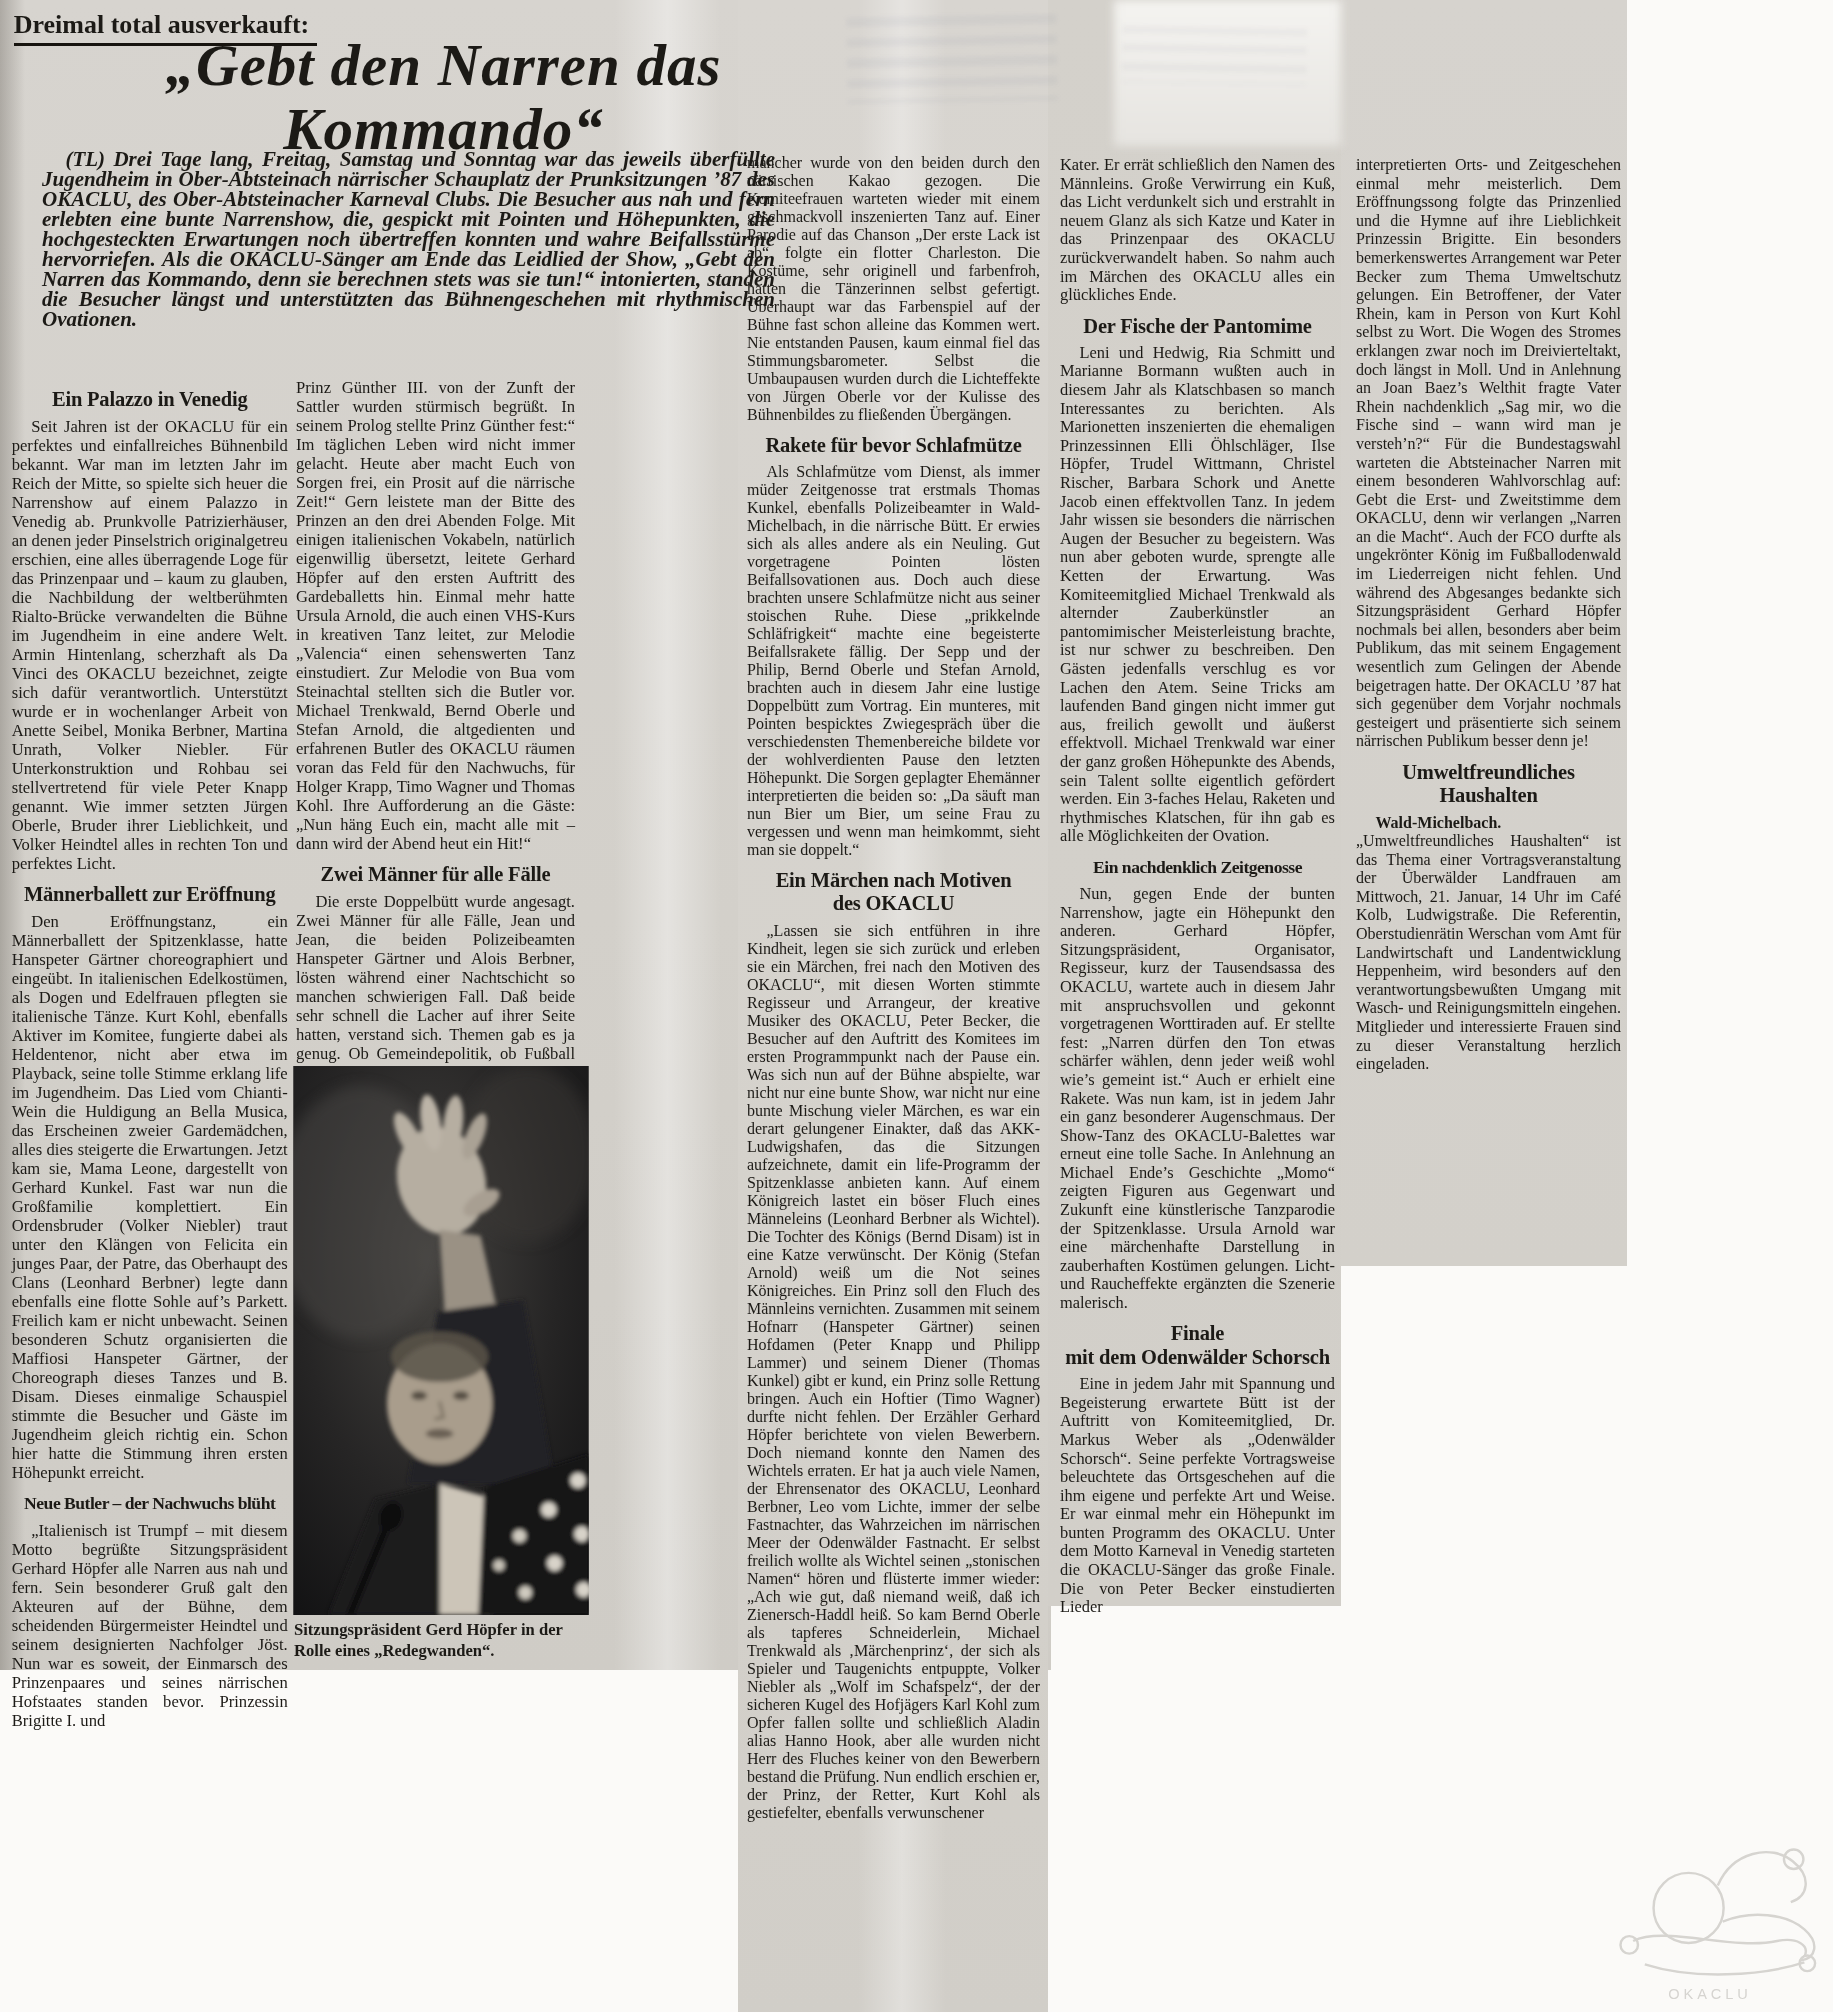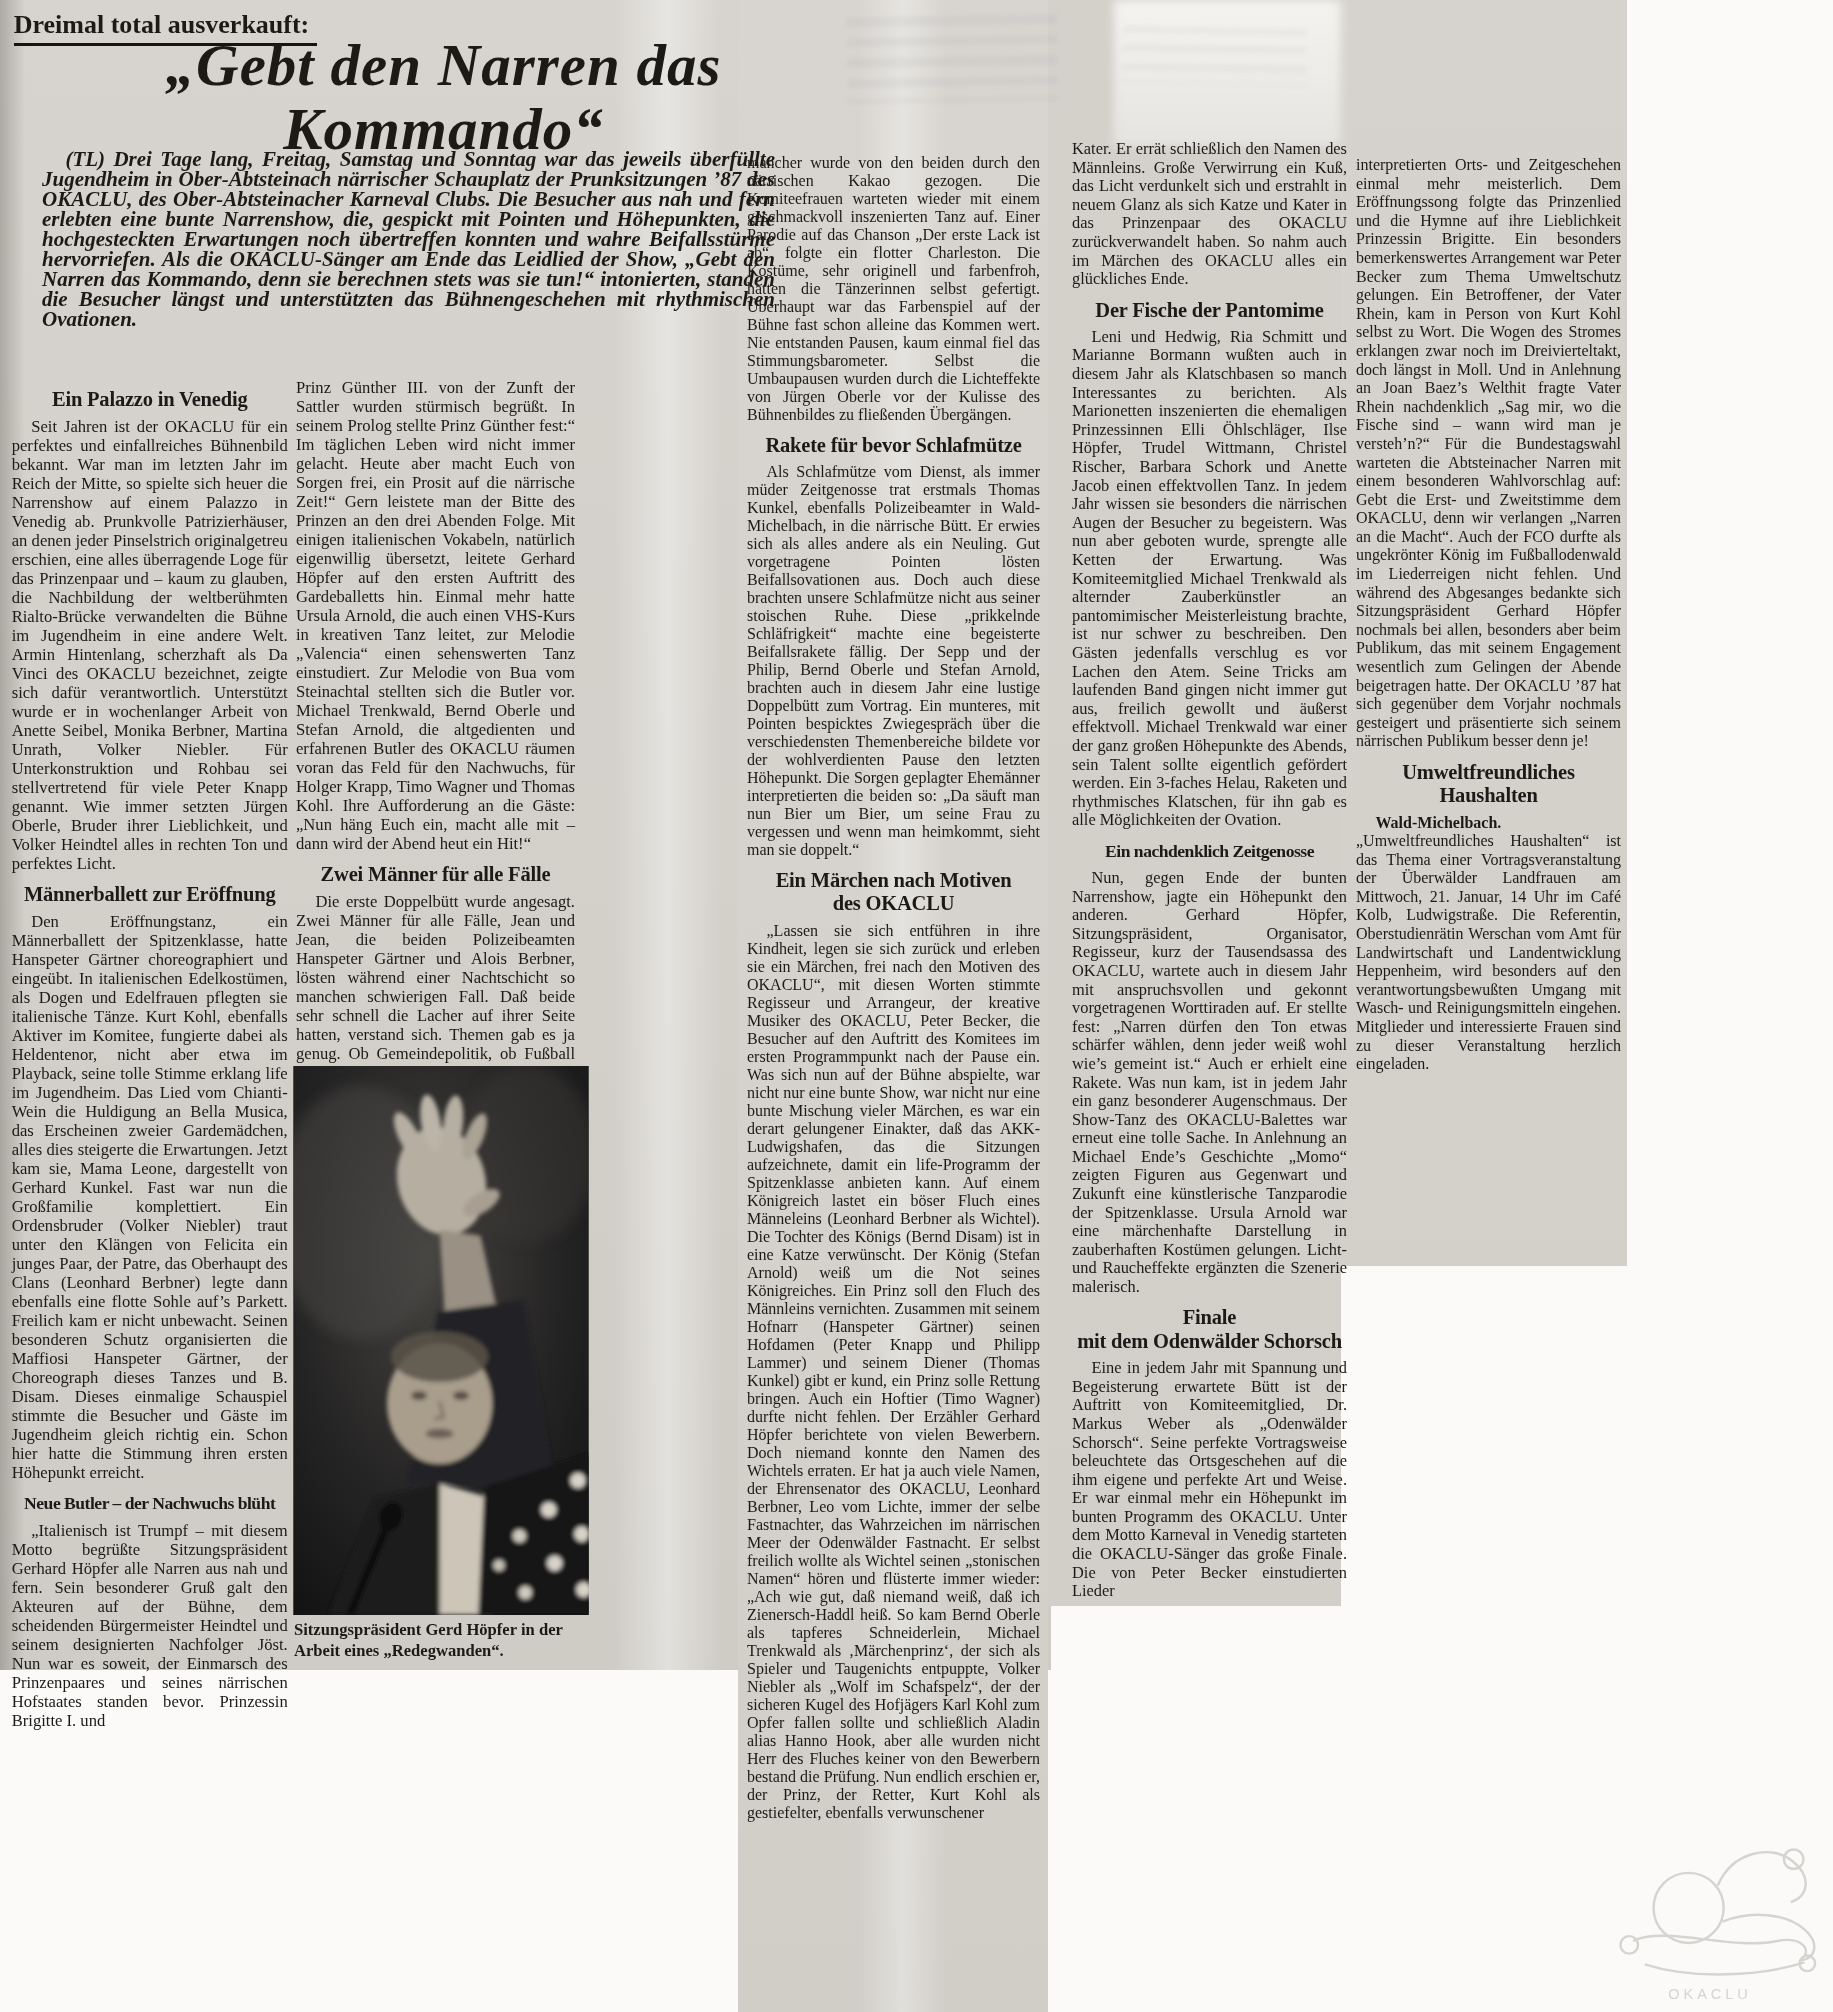--- a/index.html
+++ b/index.html
@@ -36,21 +36,21 @@
   .subheadline{position:absolute;left:39px;top:110px;width:809px;text-align:center;
     font-size:22.4px;font-weight:bold;}
   .lead{position:absolute;left:11px;top:149px;width:733px;
     font-size:21px;line-height:20px;font-weight:bold;font-style:italic;
     text-align:justify;text-indent:23.4px;margin-left:31px;}
   
   .col{position:absolute;text-align:justify;hyphens:auto;-webkit-hyphens:auto;}
   #col1{left:11.7px;top:378px;width:276px;font-size:16.6px;line-height:19px;}
   #col2{left:296px;top:378px;width:279px;font-size:16.6px;line-height:19px;}
   #col3{left:747px;top:154px;width:293px;font-size:16px;line-height:18px;}
-  #col4{left:1060px;top:140px;width:275px;font-size:16.4px;line-height:18.6px;margin-left:12px;}
+  #col4{left:1060px;top:156px;width:275px;font-size:16.4px;line-height:18.6px;}
   #col5{left:1356px;top:156px;width:265px;font-size:16px;line-height:18.6px;}
   .body-par{margin:0;}
   .indent{text-indent:19.5px;}
   .col-heading{font-weight:bold;text-align:center;font-size:20.5px;line-height:23.4px;
     margin:9.8px 0 5.9px;letter-spacing:-0.2px;text-indent:0;}
   .col-heading.tight{font-size:17.6px;letter-spacing:-0.5px;white-space:nowrap;}
   .col-heading .hl{display:block;}
   .notice-leadin{font-weight:bold;}
   
   .photo{position:absolute;left:293px;top:1066px;width:296px;height:549px;}
@@ -142,21 +142,21 @@
         <circle cx="268" cy="510" r="8" fill="#d8d3c9"></circle>
         <circle cx="298" cy="537" r="8" fill="#d8d3c9"></circle>
         <circle cx="238" cy="540" r="7" fill="#cfcabf"></circle>
         <circle cx="211" cy="512" r="6" fill="#c6c1b6"></circle>
 
         <line x1="58" y1="563" x2="96" y2="472" stroke="#0b0b0c" stroke-width="7"></line>
         <ellipse cx="100" cy="462" rx="11" ry="15" transform="rotate(20 100 462)" fill="#0b0b0c"></ellipse>
       </g>
     </svg>
   </div>
-  <div class="caption">Sitzungspräsident Gerd Höpfer in der Arbeit eines „Redegwanden“.</div>
+  <div class="caption">Sitzungspräsident Gerd Höpfer in der Rolle eines „Redegwanden“.</div>
 
   <div class="col" id="col3">
     <p class="body-par">mancher wurde von den beiden durch den närrischen Kakao gezogen. Die Komiteefrauen warteten wieder mit einem geschmackvoll inszenierten Tanz auf. Einer Parodie auf das Chanson „Der erste Lack ist ab“ folgte ein flotter Charleston. Die Kostüme, sehr originell und farbenfroh, hatten die Tänzerinnen selbst gefertigt. Überhaupt war das Farbenspiel auf der Bühne fast schon alleine das Kommen wert. Nie entstanden Pausen, kaum einmal fiel das Stimmungsbarometer. Selbst die Umbaupausen wurden durch die Lichteffekte von Jürgen Oberle vor der Kulisse des Bühnenbildes zu fließenden Übergängen.</p>
     <div class="col-heading">Rakete für bevor Schlafmütze</div>
     <p class="body-par indent">Als Schlafmütze vom Dienst, als immer müder Zeitgenosse trat erstmals Thomas Kunkel, ebenfalls Polizeibeamter in Wald-Michelbach, in die närrische Bütt. Er erwies sich als alles andere als ein Neuling. Gut vorgetragene Pointen lösten Beifallsovationen aus. Doch auch diese brachten unsere Schlafmütze nicht aus seiner stoischen Ruhe. Diese „prikkelnde Schläfrigkeit“ machte eine begeisterte Beifallsrakete fällig. Der Sepp und der Philip, Bernd Oberle und Stefan Arnold, brachten auch in diesem Jahr eine lustige Doppelbütt zum Vortrag. Ein munteres, mit Pointen bespicktes Zwiegespräch über die verschiedensten Themenbereiche bildete vor der wohlverdienten Pause den letzten Höhepunkt. Die Sorgen geplagter Ehemänner interpretierten die beiden so: „Da säuft man nun Bier um Bier, um seine Frau zu vergessen und wenn man heimkommt, sieht man sie doppelt.“</p>
     <div class="col-heading">
       <span class="hl">Ein Märchen nach Motiven</span>
       <span class="hl">des OKACLU</span>
     </div>
     <p class="body-par indent">„Lassen sie sich entführen in ihre Kindheit, legen sie sich zurück und erleben sie ein Märchen, frei nach den Motiven des OKACLU“, mit diesen Worten stimmte Regisseur und Arrangeur, der kreative Musiker des OKACLU, Peter Becker, die Besucher auf den Auftritt des Komitees im ersten Programmpunkt nach der Pause ein. Was sich nun auf der Bühne abspielte, war nicht nur eine bunte Show, war nicht nur eine bunte Mischung vieler Märchen, es war ein derart gelungener Einakter, daß das AKK-Ludwigshafen, das die Sitzungen aufzeichnete, damit ein life-Programm der Spitzenklasse anbieten kann. Auf einem Königreich lastet ein böser Fluch eines Männeleins (Leonhard Berbner als Wichtel). Die Tochter des Königs (Bernd Disam) ist in eine Katze verwünscht. Der König (Stefan Arnold) weiß um die Not seines Königreiches. Ein Prinz soll den Fluch des Männleins vernichten. Zusammen mit seinem Hofnarr (Hanspeter Gärtner) seinen Hofdamen (Peter Knapp und Philipp Lammer) und seinem Diener (Thomas Kunkel) gibt er kund, ein Prinz solle Rettung bringen. Auch ein Hoftier (Timo Wagner) durfte nicht fehlen. Der Erzähler Gerhard Höpfer berichtete von vielen Bewerbern. Doch niemand konnte den Namen des Wichtels erraten. Er hat ja auch viele Namen, der Ehrensenator des OKACLU, Leonhard Berbner, Leo vom Lichte, immer der selbe Fastnachter, das Wahrzeichen im närrischen Meer der Odenwälder Fastnacht. Er selbst freilich wollte als Wichtel seinen „stonischen Namen“ hören und flüsterte immer wieder: „Ach wie gut, daß niemand weiß, daß ich Zienersch-Haddl heiß. So kam Bernd Oberle als tapferes Schneiderlein, Michael Trenkwald als ‚Märchenprinz‘, der sich als Spieler und Taugenichts entpuppte, Volker Niebler als „Wolf im Schafspelz“, der der sicheren Kugel des Hofjägers Karl Kohl zum Opfer fallen sollte und schließlich Aladin alias Hanno Hook, aber alle wurden nicht Herr des Fluches keiner von den Bewerbern bestand die Prüfung. Nun endlich erschien er, der Prinz, der Retter, Kurt Kohl als gestiefelter, ebenfalls verwunschener</p>

